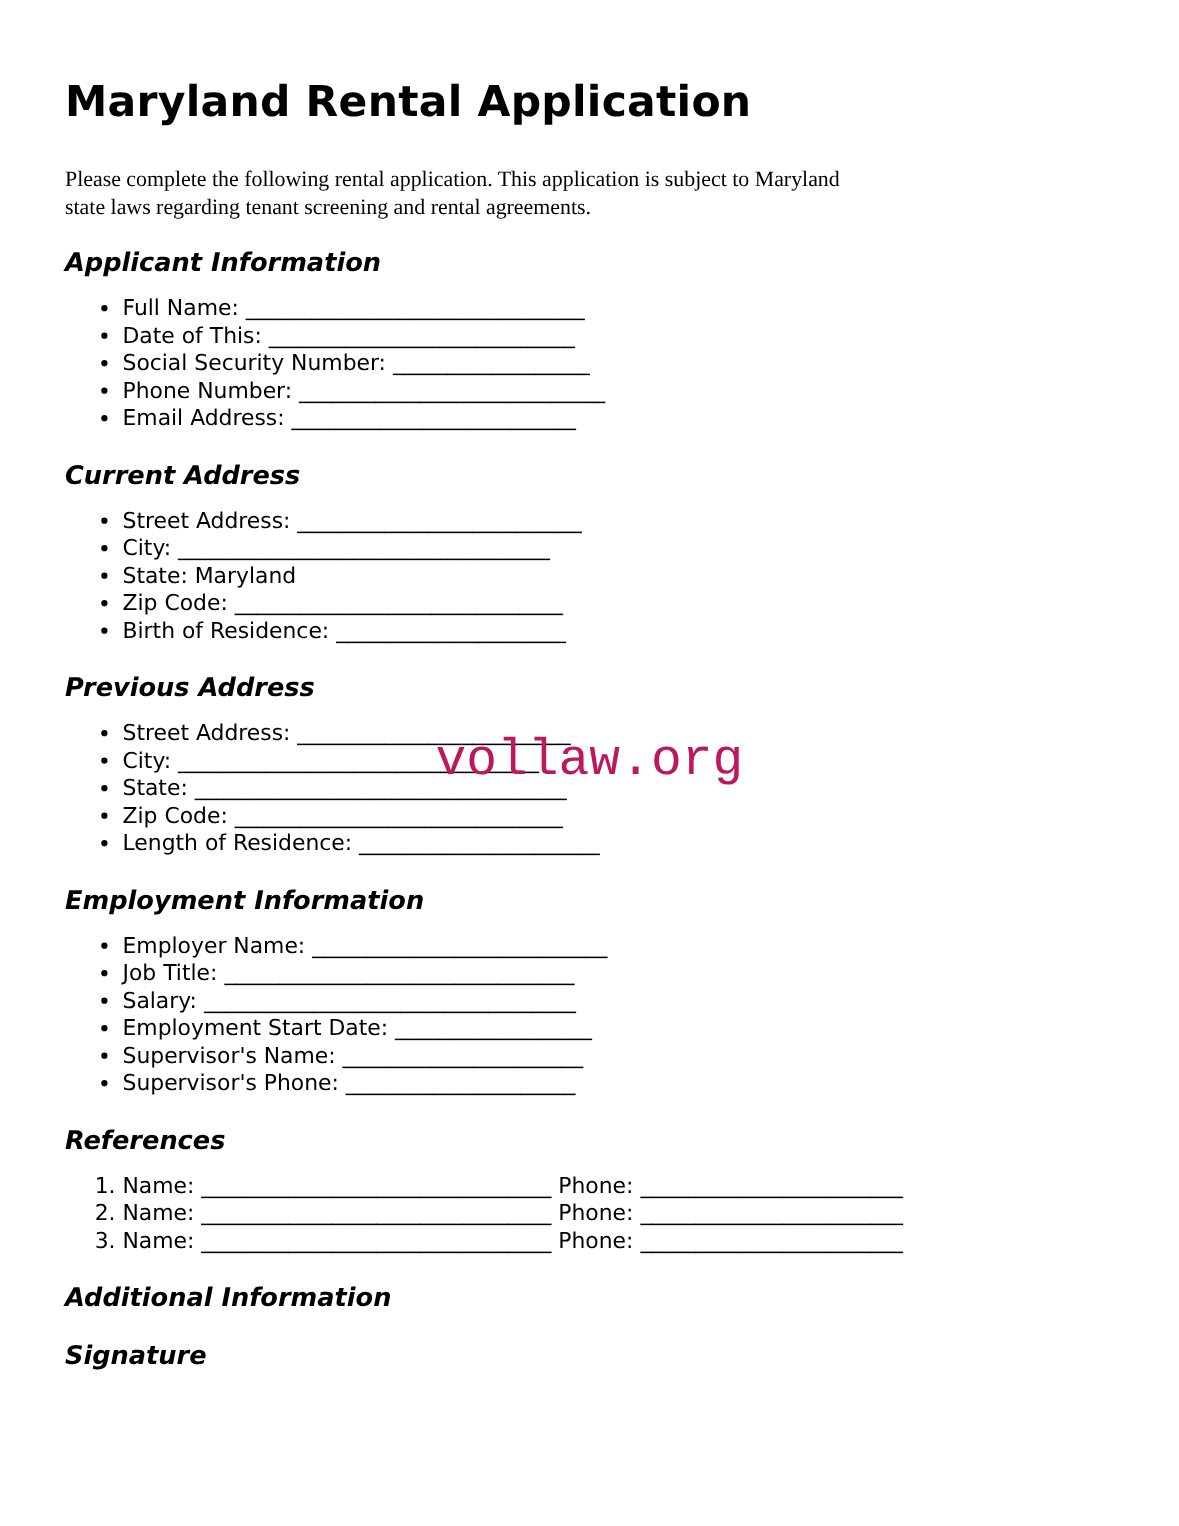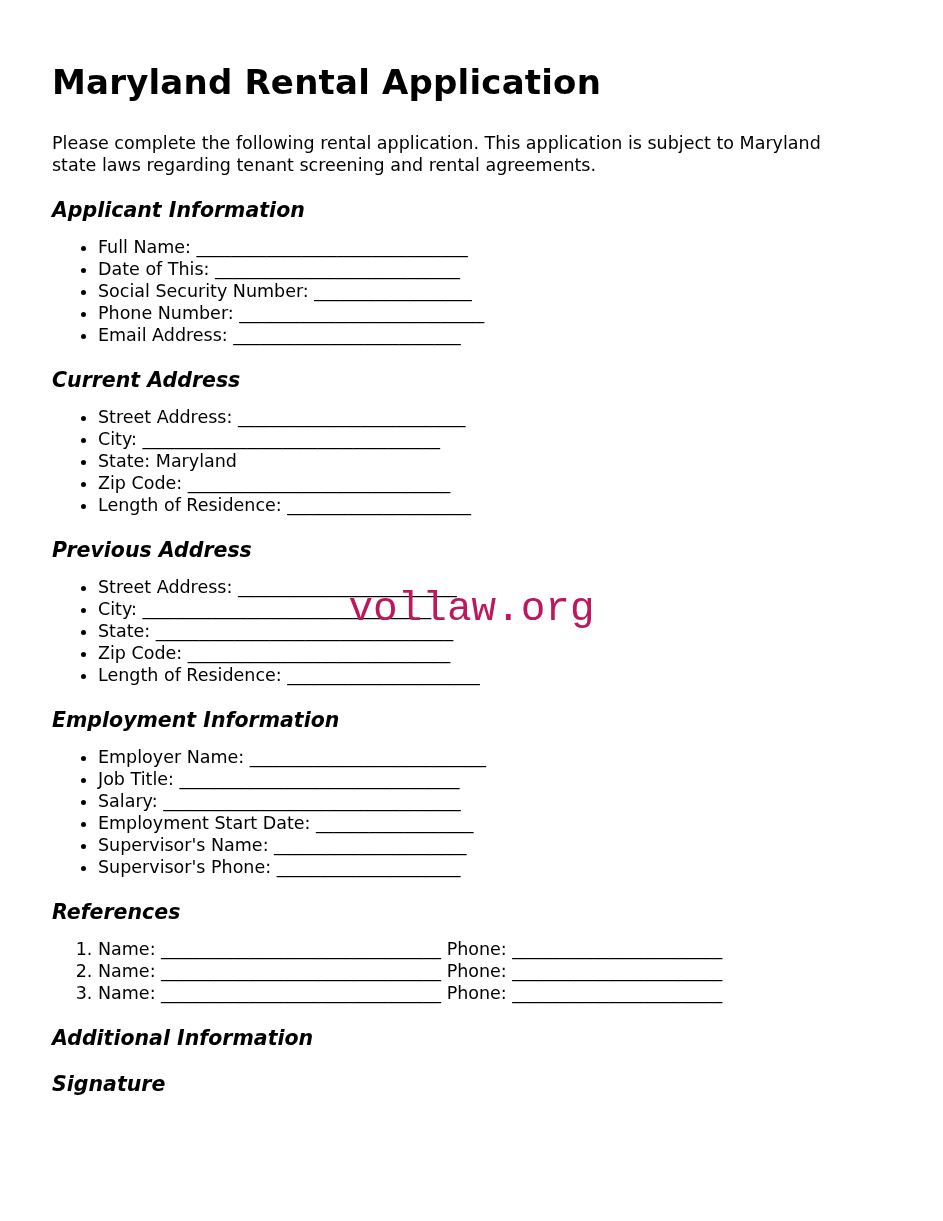--- a/index.html
+++ b/index.html
@@ -12,21 +12,21 @@
   .page{
     position:relative;width:943px;height:1221px;
     box-sizing:border-box;padding:46px 52px 30px 52px;
     background:#fff;
   }
   h1{
     font-size:34px;line-height:40px;font-weight:bold;
     margin:16px 0 30px 0;letter-spacing:0.2px;
   }
   .intro{margin:0 0 16px 0;font-size:17.5px;line-height:22px;}
-  .intro .pline{display:block;}
+  .intro .pline{display:block;font-family:Liberation Serif, serif;}
   h3{
     font-size:20.5px;line-height:24px;font-weight:bold;
     margin:22px 0 14px 0;
     font-style:italic;
   }
   ul,ol{
     margin:0 0 10px 0;padding:0 0 0 46px;
     font-size:17.5px;
   }
   li{line-height:22px;}
@@ -59,21 +59,21 @@
     <li>Phone Number: ____________________________</li>
     <li>Email Address: __________________________</li>
   </ul>
 
   <h3>Current Address</h3>
   <ul>
     <li>Street Address: __________________________</li>
     <li>City: __________________________________</li>
     <li>State: Maryland</li>
     <li>Zip Code: ______________________________</li>
-    <li>Length of Residence: _____________________</li>
+    <li>Birth of Residence: _____________________</li>
   </ul>
 
   <h3>Previous Address</h3>
   <ul>
     <li>Street Address: _________________________</li>
     <li>City: _________________________________</li>
     <li>State: __________________________________</li>
     <li>Zip Code: ______________________________</li>
     <li>Length of Residence: ______________________</li>
   </ul>

